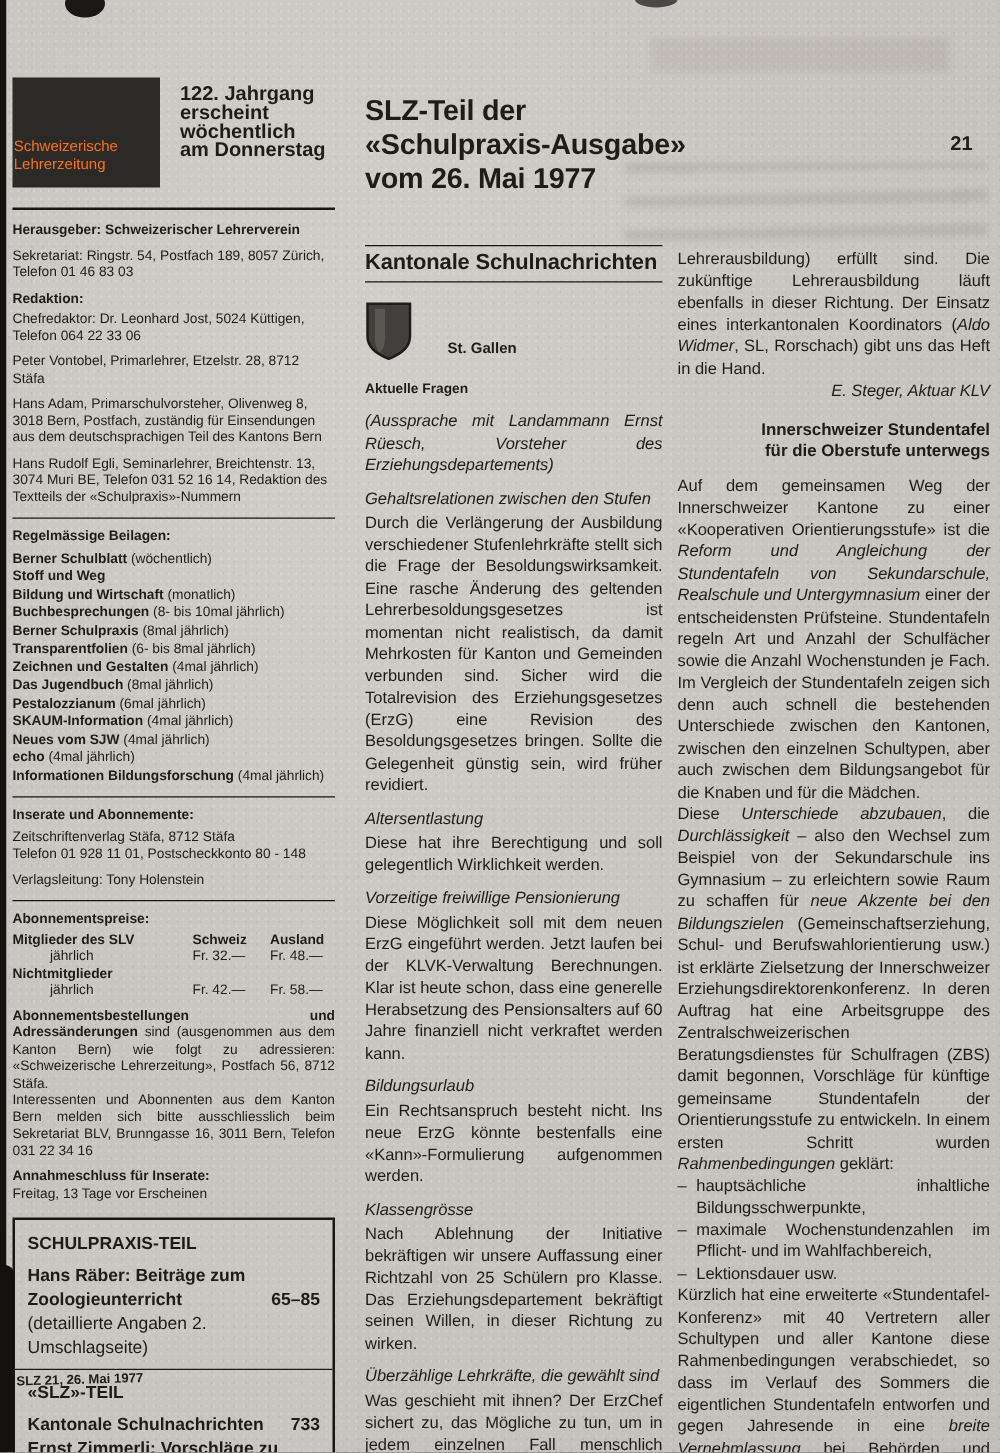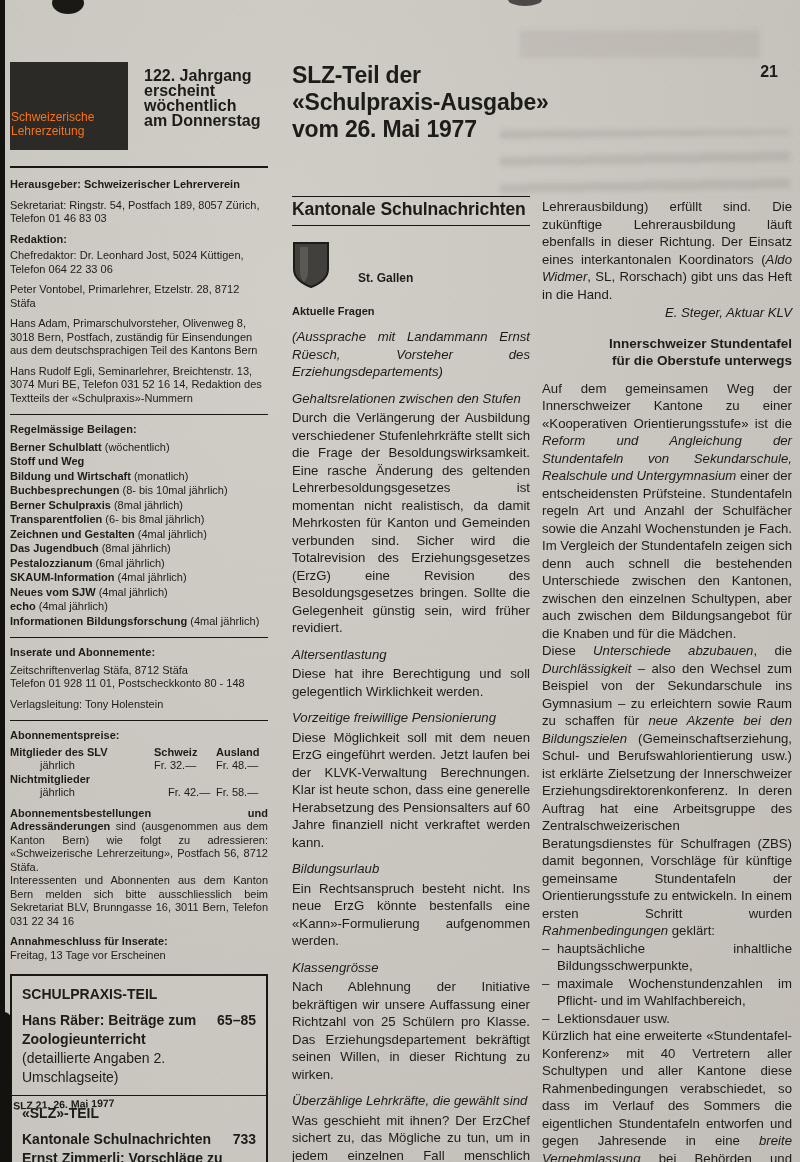--- a/index.html
+++ b/index.html
@@ -30,39 +30,39 @@
     background:repeating-linear-gradient(179deg, rgba(104,100,92,.16) 0 9px, transparent 9px 27px);}
   .ghost2{right:40px;top:30px;width:240px;height:28px;background:rgba(104,100,92,.10);}
 
   .header{position:absolute;left:10px;top:62px;width:782px;display:flex;z-index:2;}
   .header-left{width:258px;flex:none;}
   .logo-row{display:flex;}
   .logo-box{width:118px;height:88px;background:#2b2a27;position:relative;flex:none;}
   .logo-text{position:absolute;left:1px;bottom:12px;color:#f97316;font-size:12px;line-height:14px;}
   .jahrgang{margin-left:16px;margin-top:6px;font-weight:700;font-size:16px;line-height:15px;}
   .header-rule{border-bottom:2px solid #181713;margin-top:16px;}
-  .header-right{flex:1;margin-left:24px;display:flex;align-items:flex-start;}
+  .header-right{flex:1;margin-left:24px;display:flex;align-items:center;}
   .main-title{flex:1;font-size:23px;font-weight:700;line-height:27px;letter-spacing:-.2px;}
   .issue-num{font-size:16px;font-weight:700;margin-right:14px;margin-top:1px;}
 
   .content{position:absolute;left:10px;top:178px;width:782px;display:flex;z-index:2;}
   .col-left{width:258px;flex:none;}
   .col-mid{width:238px;flex:none;margin-left:24px;}
   .col-right{width:250px;flex:none;margin-left:12px;}
 
   
   .mast{font-size:11px;line-height:13.5px;}
   .mast p{margin:0 0 7px;}
   .b{font-weight:700;}
   .sec-rule{border-top:1.5px solid #181713;margin:9px 0 8px;}
   .beilagen p{margin:0 0 1px;}
 
   .toc{border:2px solid #181713;margin-top:12px;padding:9px 10px 11px;font-size:14px;line-height:19px;background:rgba(255,255,255,.06);}
   .toc-title{font-weight:700;margin:0 0 4px;}
-  .toc-entry{display:flex;margin:0;}
+  .toc-entry{display:flex;align-items:flex-end;margin:0;}
   .toc-entry .t{flex:1;font-weight:700;}
   .toc-entry .t.reg{font-weight:400;}
   .toc-entry .pg{margin-left:8px;font-weight:700;white-space:nowrap;}
   .toc-rule{border-top:1.5px solid #181713;margin:8px -10px;}
   .slz-date{position:absolute;left:13px;top:1098px;font-size:10.5px;font-weight:700;transform:rotate(-1.6deg);z-index:3;}
 
   
   .kanton-rule{border-top:1.5px solid #181713;}
   .kanton-head{font-size:17.5px;font-weight:700;margin:2px 0 5px;letter-spacing:-.1px;}
   .crest-row{margin-top:15px;display:flex;align-items:flex-end;}
@@ -161,21 +161,21 @@
         <div style="display:flex">
           <span style="flex:1;padding-left:30px">jährlich</span>
           <span style="width:62px">Fr. 32.—</span>
           <span style="width:52px">Fr. 48.—</span>
         </div>
         <div style="display:flex">
           <span class="b" style="flex:1">Nichtmitglieder</span>
         </div>
         <div style="display:flex">
           <span style="flex:1;padding-left:30px">jährlich</span>
-          <span style="width:48px">Fr. 42.—</span>
+          <span style="width:62px">Fr. 42.—</span>
           <span style="width:52px">Fr. 58.—</span>
         </div>
       </div>
       <p style="margin-bottom:0;text-align:justify"><span class="b">Abonnementsbestellungen und Adressänderungen</span><span> sind (ausgenommen aus dem Kanton Bern) wie folgt zu adressieren: «Schweizerische Lehrerzeitung», Postfach 56, 8712 Stäfa.</span></p>
       <p style="text-align:justify">Interessenten und Abonnenten aus dem Kanton Bern melden sich bitte ausschliesslich beim Sekretariat BLV, Brunngasse 16, 3011 Bern, Telefon 031 22 34 16</p>
       <p class="b" style="margin-bottom:0">Annahmeschluss für Inserate:</p>
       <p>Freitag, 13 Tage vor Erscheinen</p>
 
       <div class="toc">
         <p class="toc-title">SCHULPRAXIS-TEIL</p>

